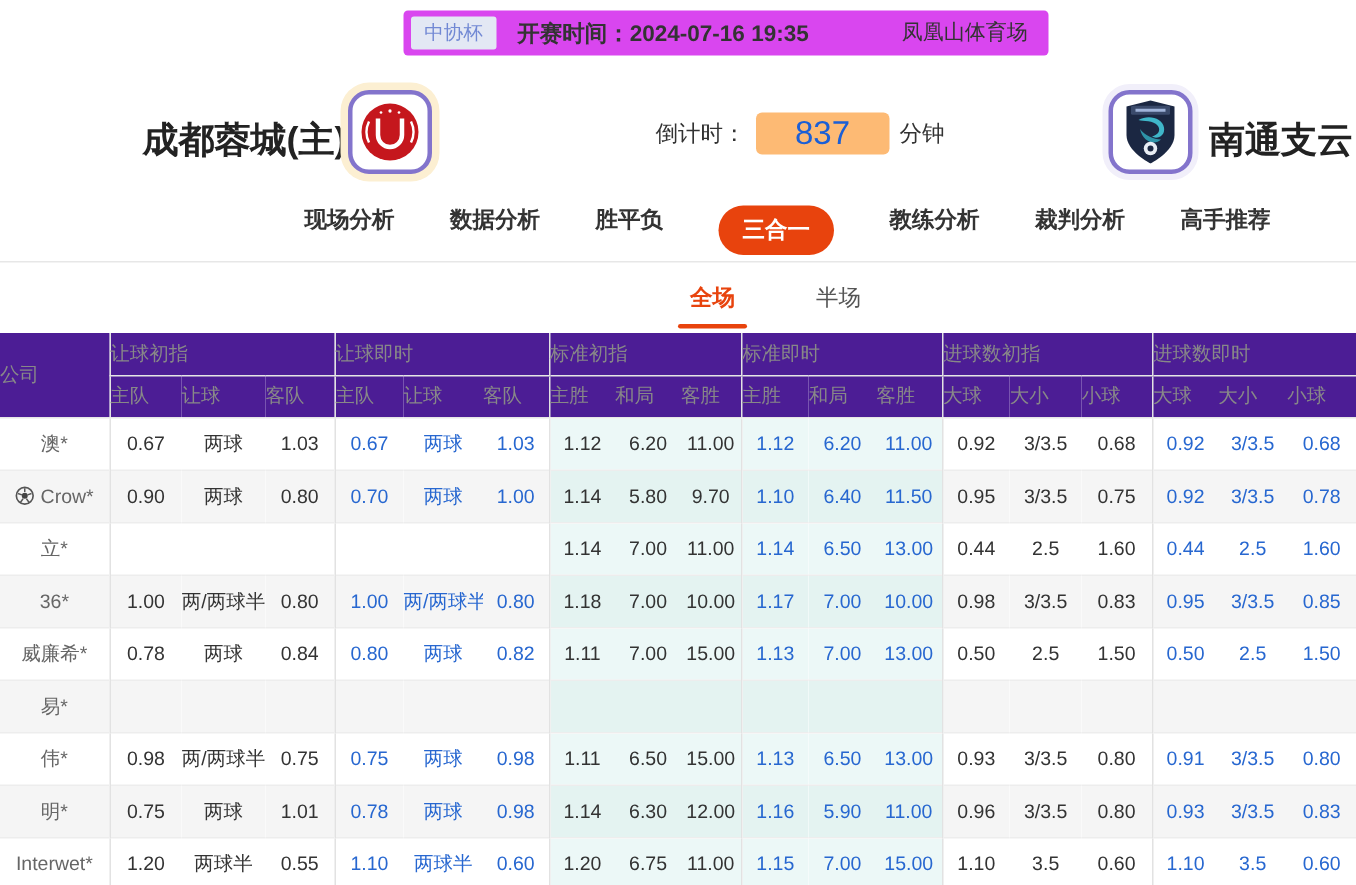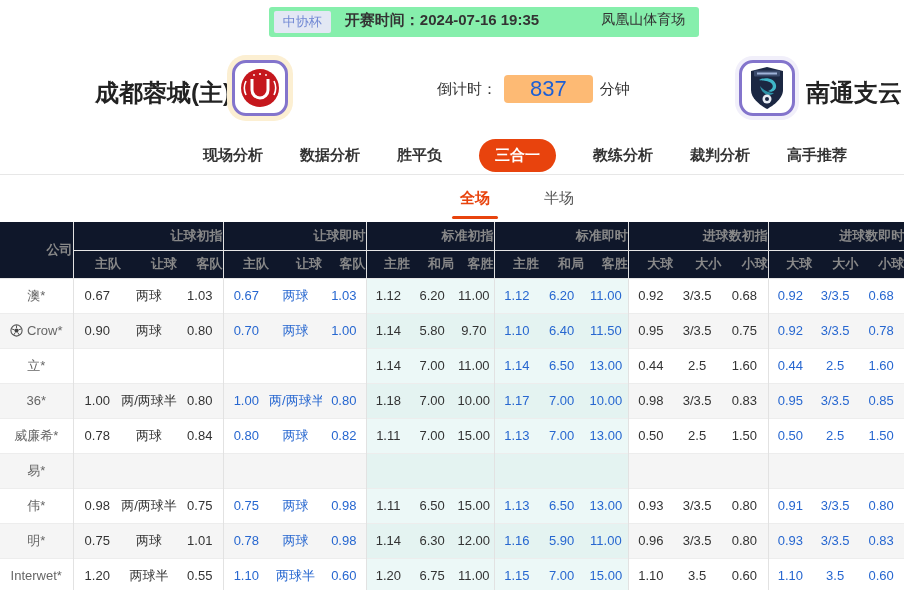--- a/index.html
+++ b/index.html
@@ -1,21 +1,21 @@
 <!DOCTYPE html>
 <html><head>
 <meta charset="utf-8">
 <style>
   * { box-sizing: border-box; margin: 0; padding: 0; }
   html,body { width:904px; height:590px; overflow:hidden; background:#fff;
     font-family:"Liberation Sans","DejaVu Sans",sans-serif; }
 
   
   .topbar-wrap { padding-top:7px; display:flex; justify-content:center; }
-  .topbar { display:flex; gap:14px; background:#86efac;
+  .topbar { display:flex; align-items:center; gap:14px; background:#d946ef;
     border-radius:3px; padding:4px 14px 4px 5px; transform:translateX(32px); }
   .league { color:#7289d4; background:#e3e8f4; padding:2px 9px; border-radius:2px;
     font-size:13px; cursor:pointer; }
   .kickoff { font-weight:bold; color:#333; font-size:15px; }
   .venue { color:#333; font-size:14px;margin-left:48px; }
 
   
   .matchrow { position:relative; height:92px; margin-top:8px; }
   .team-name { position:absolute; top:32px; font-size:24px; font-weight:bold; color:#222; cursor:pointer; }
   .home-name { left:95px; }
@@ -23,37 +23,37 @@
   .crest { position:absolute; top:15px; width:56px; height:56px; border:3px solid #8374cc;
     border-radius:14px; background:#fff; display:flex; align-items:center; justify-content:center; }
   .crest.home { left:232px; box-shadow:0 0 0 5px #fcefd2; }
   .crest.away { left:739px; box-shadow:0 0 0 4px #f1effa; }
   .countdown { position:absolute; left:437px; top:30px; display:flex; align-items:center;
     font-size:15px; color:#333; }
   .cd-badge { background:#fdba74; border-radius:4px; padding:1px 26px; margin:0 7px;
     color:#1b5fd6; font-size:22px; font-weight:normal; }
 
   
-  .nav { display:flex; align-items:center; height:38px; border-bottom:1px solid #e7e7e7;
+  .nav { display:flex; align-items:flex-start; height:38px; border-bottom:1px solid #e7e7e7;
     padding-left:203px; gap:37px; font-size:15px; font-weight:bold; color:#333; }
   .nav-tab { cursor:pointer; white-space:nowrap; }
   .nav-tab.active { background:#e8430d; color:#fff; border-radius:17px; padding:7px 16px; }
 
   
   .subtabs { display:flex; justify-content:center; align-items:center; height:47px; gap:46px;
     font-size:15px; transform:translateX(65px); }
   .subtab { color:#555; cursor:pointer; position:relative; padding:13px 4px; }
   .subtab.active { color:#e8430d; font-weight:bold; }
   .subtab.active::after { content:""; position:absolute; left:-4px; right:-4px; bottom:2px;
     height:3px; background:#e8430d; border-radius:2px; }
 
   
   table { width:904px; border-collapse:collapse; table-layout:fixed; font-size:13px; }
-  thead th { background:#0f172a; color:#888; font-weight:bold; height:28px;
-    border-bottom:1px solid #e6e6e6; text-align:right; }
+  thead th { background:#4c1d95; color:#888; font-weight:normal; height:28px;
+    border-bottom:1px solid #e6e6e6; text-align:left; }
   tbody td { height:35px; text-align:center; color:#333; border-top:1px solid #ededed;
     overflow:hidden; white-space:nowrap; }
   td.comp { color:#666; }
   tr.alt td { background:#f5f5f5; }
   td.cyan { background:#ecf8f7;margin-left:28px; }
   tr.alt td.cyan { background:#e4f3f1; }
   td.blue { color:#2767d0; }
   .gs { border-left:1px solid #e2e2e2; }
   .ball { display:inline-block; vertical-align:-2px; margin-right:4px; }
 </style>

